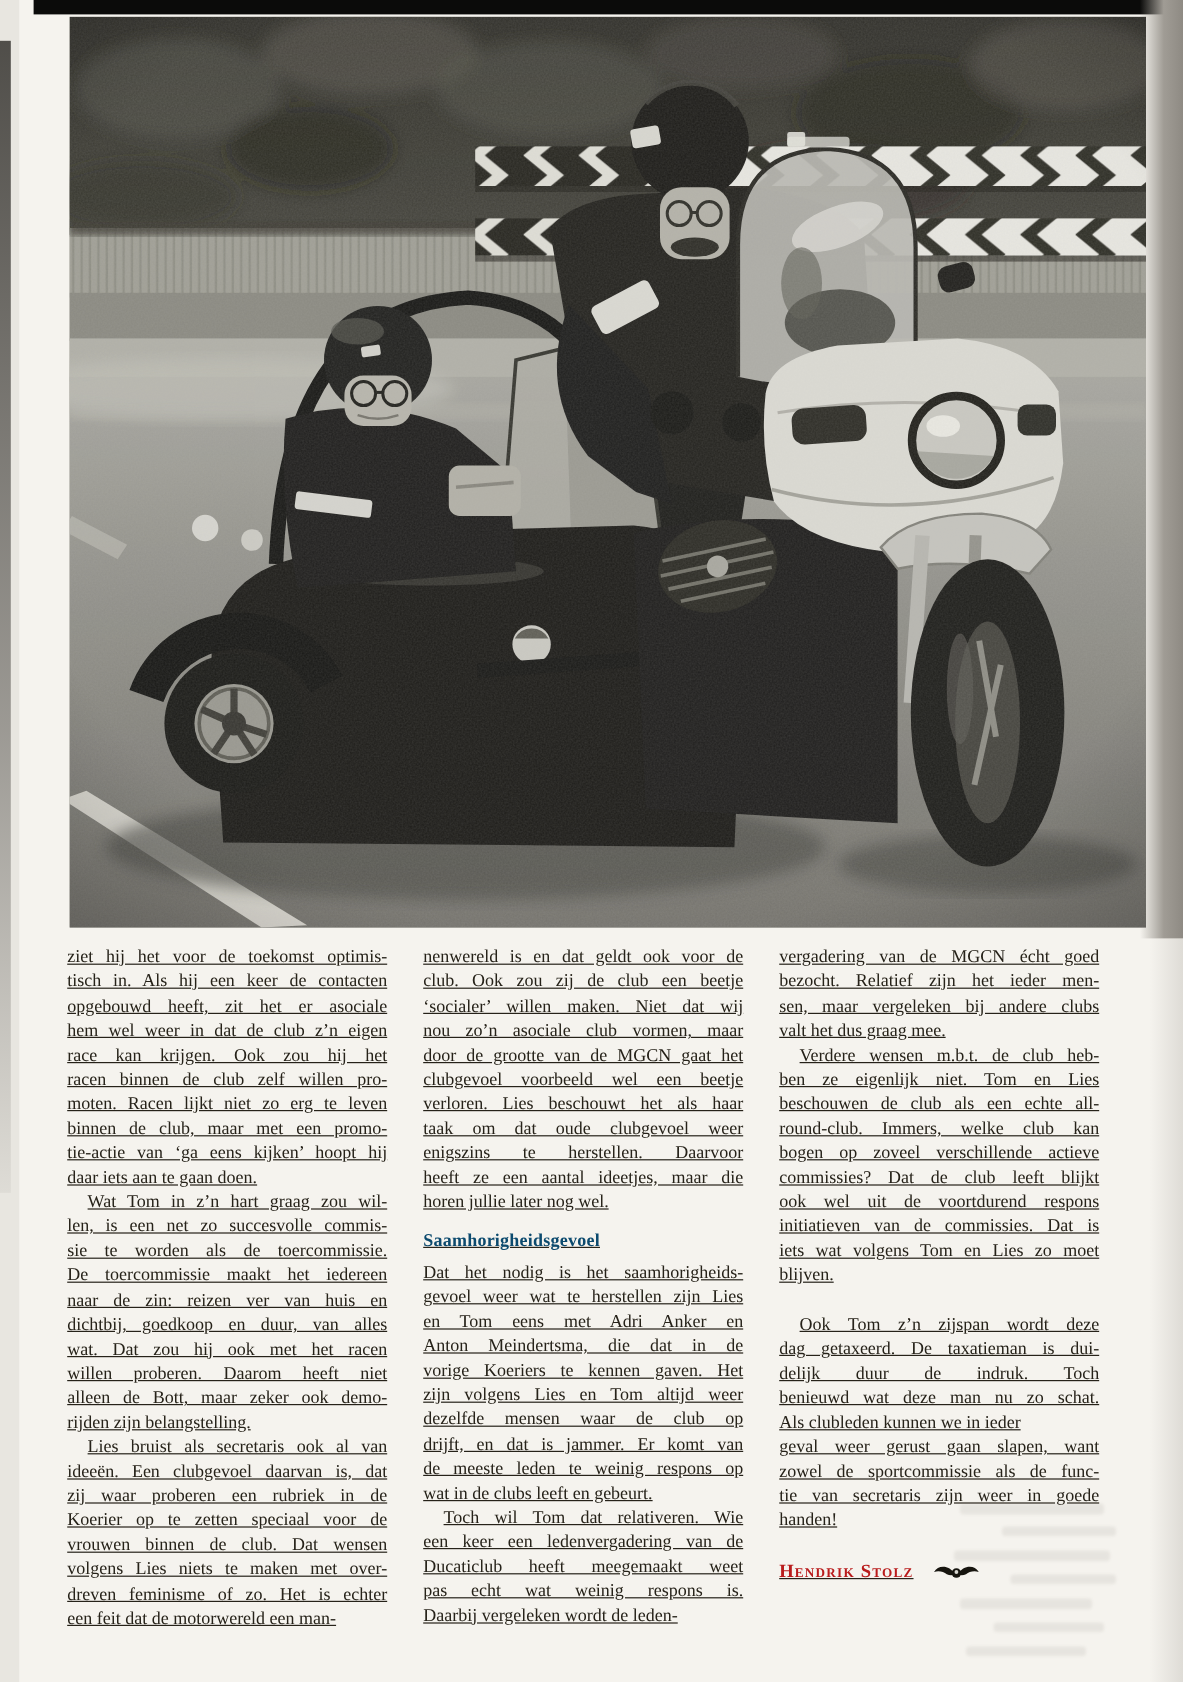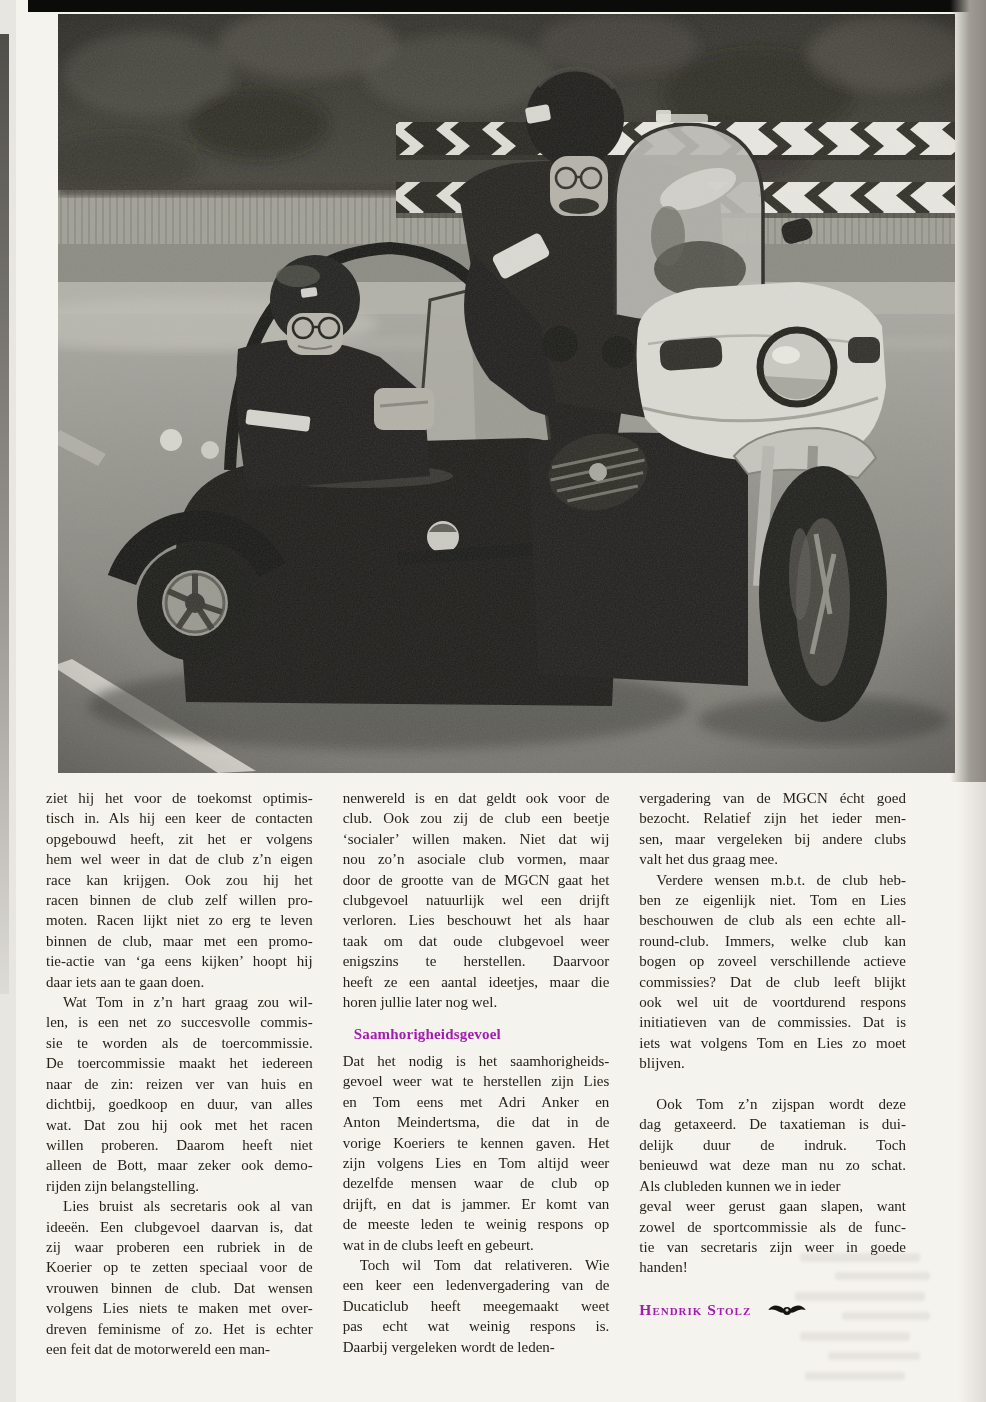--- a/index.html
+++ b/index.html
@@ -15,31 +15,31 @@
   .scan-left-wide{position:absolute;left:0;top:0;width:16px;height:1402px;background:rgba(120,115,108,.10);}
   .scan-right-top{position:absolute;left:950px;top:0;width:36px;height:782px;
     background:linear-gradient(to right,rgba(110,107,100,0),#a09c95 55%,#8e8a83);}
   .scan-right-bottom{position:absolute;left:958px;top:782px;width:28px;height:620px;
     background:linear-gradient(to right,rgba(140,136,128,0),rgba(140,136,128,.22));}
   
   .photo{position:absolute;left:58px;top:14px;width:897px;height:759px;background:#8e8d86;}
   .photo svg{display:block;width:100%;height:100%;}
   
   .article{
-    position:absolute;left:46px;top:788px;width:860px;
+    position:absolute;left:56px;top:788px;width:860px;
     display:grid;grid-template-columns:repeat(3,1fr);column-gap:30px;
-    font-size:15px;line-height:20.4px;
+    font-size:15px;line-height:20.4px;text-decoration:underline;
   }
   .ln{white-space:nowrap;text-align:justify;text-align-last:justify;}
   .ln.last{text-align-last:left;}
   .ln.ind{text-indent:17px;}
-  .hd{font-weight:bold;margin:12px 11px 6px;letter-spacing:.2px;color:#a21caf;}
+  .hd{font-weight:bold;margin:12px 0 6px;letter-spacing:.2px;color:#0c4a6e;}
   .blk-gap{height:20.4px;}
   .signature{margin-top:22px;display:flex;align-items:center;gap:16px;}
-  .sig-name{font-variant:small-caps;font-weight:600;letter-spacing:1px;font-size:15.5px;color:#a21caf;}
+  .sig-name{font-variant:small-caps;font-weight:600;letter-spacing:1px;font-size:15.5px;color:#b91c1c;}
   .wing{width:40px;height:16px;flex:0 0 auto;}
   
   .ghost{position:absolute;background:#8a857e;opacity:.13;filter:blur(1.5px);border-radius:3px;}
 </style>
 </head>
 <body>
 
 <div class="page">
 
   <div class="scan-left-wide"></div>
@@ -233,21 +233,21 @@
       <rect x="0" y="0" width="897" height="759" filter="url(#grain)" opacity=".5"></rect>
       <rect x="0" y="0" width="897" height="759" fill="url(#vig)"></rect>
     </svg>
   </div>
 
   <div class="article">
     <div>
         <div>
           <div class="ln">ziet hij het voor de toekomst optimis-</div>
           <div class="ln">tisch in. Als hij een keer de contacten</div>
-          <div class="ln">opgebouwd heeft, zit het er volgens</div>
+          <div class="ln">opgebouwd heeft, zit het er asociale</div>
           <div class="ln">hem wel weer in dat de club z’n eigen</div>
           <div class="ln">race kan krijgen. Ook zou hij het</div>
           <div class="ln">racen binnen de club zelf willen pro-</div>
           <div class="ln">moten. Racen lijkt niet zo erg te leven</div>
           <div class="ln">binnen de club, maar met een promo-</div>
           <div class="ln">tie-actie van ‘ga eens kijken’ hoopt hij</div>
           <div class="ln last">daar iets aan te gaan doen.</div>
           <div class="ln ind">Wat Tom in z’n hart graag zou wil-</div>
           <div class="ln">len, is een net zo succesvolle commis-</div>
           <div class="ln">sie te worden als de toercommissie.</div>
@@ -268,21 +268,21 @@
           <div class="ln last">een feit dat de motorwereld een man-</div>
         </div>
       </div>
     <div>
         <div>
           <div class="ln">nenwereld is en dat geldt ook voor de</div>
           <div class="ln">club. Ook zou zij de club een beetje</div>
           <div class="ln">‘socialer’ willen maken. Niet dat wij</div>
           <div class="ln">nou zo’n asociale club vormen, maar</div>
           <div class="ln">door de grootte van de MGCN gaat het</div>
-          <div class="ln">clubgevoel natuurlijk wel een drijft</div>
+          <div class="ln">clubgevoel voorbeeld wel een beetje</div>
           <div class="ln">verloren. Lies beschouwt het als haar</div>
           <div class="ln">taak om dat oude clubgevoel weer</div>
           <div class="ln">enigszins te herstellen. Daarvoor</div>
           <div class="ln">heeft ze een aantal ideetjes, maar die</div>
           <div class="ln last">horen jullie later nog wel.</div>
           <div class="hd">Saamhorigheidsgevoel</div>
           <div class="ln">Dat het nodig is het saamhorigheids-</div>
           <div class="ln">gevoel weer wat te herstellen zijn Lies</div>
           <div class="ln">en Tom eens met Adri Anker en</div>
           <div class="ln">Anton Meindertsma, die dat in de</div>

